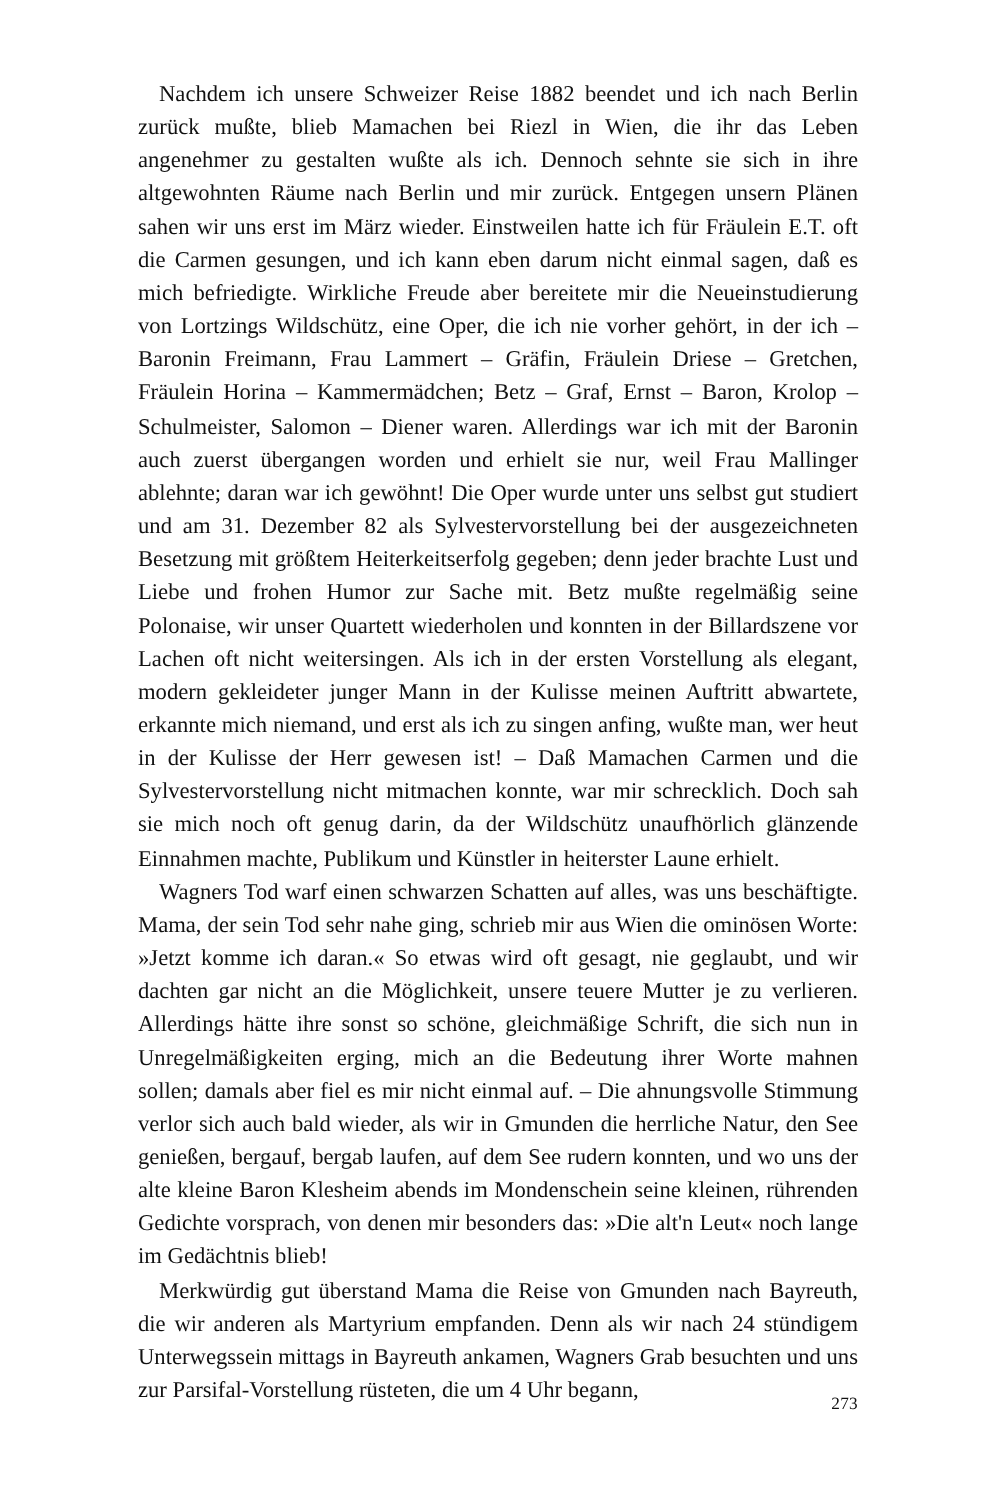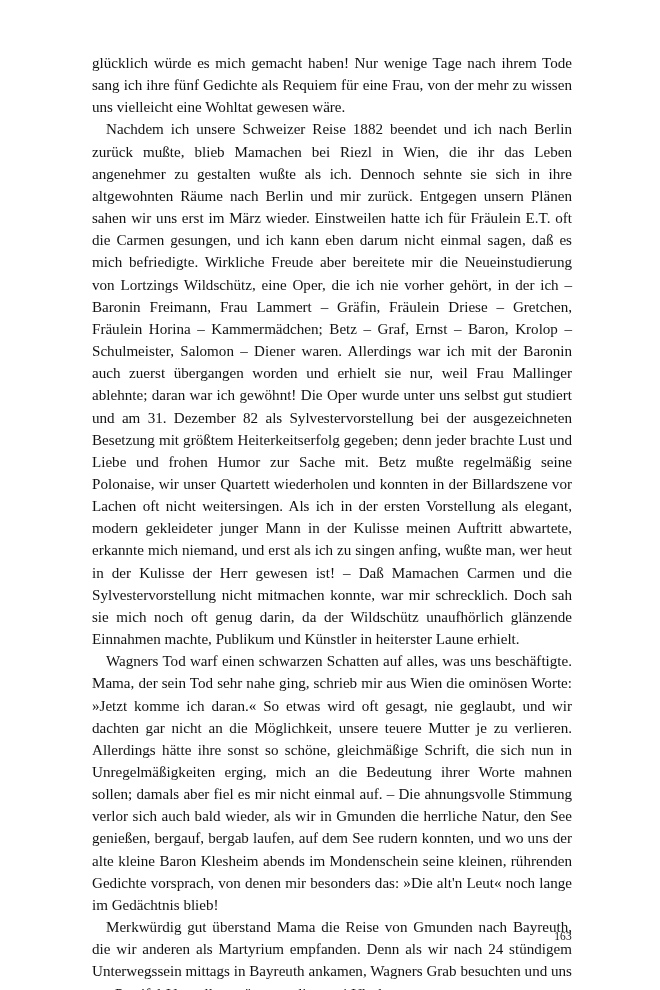--- a/index.html
+++ b/index.html
@@ -42,19 +42,18 @@
     font-size: 11.5px;
     letter-spacing: 0.2px;
     color: #111111;
   }
 </style>
 </head>
 <body>
 
 <div class="page">
   <div class="body-text">
-    <p>glücklich würde es mich gemacht haben! Nur wenige Tage nach ihrem Tode sang ich ihre fünf Gedichte als Requiem für eine Frau, von der mehr zu wissen uns vielleicht eine Wohltat gewesen wäre.</p>
     <p class="indent">Nachdem ich unsere Schweizer Reise 1882 beendet und ich nach Berlin zurück mußte, blieb Mamachen bei Riezl in Wien, die ihr das Leben angenehmer zu gestalten wußte als ich. Dennoch sehnte sie sich in ihre altgewohnten Räume nach Berlin und mir zurück. Entgegen unsern Plänen sahen wir uns erst im März wieder. Einstweilen hatte ich für Fräulein E.T. oft die Carmen gesungen, und ich kann eben darum nicht einmal sagen, daß es mich befriedigte. Wirkliche Freude aber bereitete mir die Neueinstudierung von Lortzings Wildschütz, eine Oper, die ich nie vorher gehört, in der ich – Baronin Freimann, Frau Lammert – Gräfin, Fräulein Driese – Gretchen, Fräulein Horina – Kammermädchen; Betz – Graf, Ernst – Baron, Krolop – Schulmeister, Salomon – Diener waren. Allerdings war ich mit der Baronin auch zuerst übergangen worden und erhielt sie nur, weil Frau Mallinger ablehnte; daran war ich gewöhnt! Die Oper wurde unter uns selbst gut studiert und am 31. Dezember 82 als Sylvestervorstellung bei der ausgezeichneten Besetzung mit größtem Heiterkeitserfolg gegeben; denn jeder brachte Lust und Liebe und frohen Humor zur Sache mit. Betz mußte regelmäßig seine Polonaise, wir unser Quartett wiederholen und konnten in der Billardszene vor Lachen oft nicht weitersingen. Als ich in der ersten Vorstellung als elegant, modern gekleideter junger Mann in der Kulisse meinen Auftritt abwartete, erkannte mich niemand, und erst als ich zu singen anfing, wußte man, wer heut in der Kulisse der Herr gewesen ist! – Daß Mamachen Carmen und die Sylvestervorstellung nicht mitmachen konnte, war mir schrecklich. Doch sah sie mich noch oft genug darin, da der Wildschütz unaufhörlich glänzende Einnahmen machte, Publikum und Künstler in heiterster Laune erhielt.</p>
     <p class="indent">Wagners Tod warf einen schwarzen Schatten auf alles, was uns beschäftigte. Mama, der sein Tod sehr nahe ging, schrieb mir aus Wien die ominösen Worte: »Jetzt komme ich daran.« So etwas wird oft gesagt, nie geglaubt, und wir dachten gar nicht an die Möglichkeit, unsere teuere Mutter je zu verlieren. Allerdings hätte ihre sonst so schöne, gleichmäßige Schrift, die sich nun in Unregelmäßigkeiten erging, mich an die Bedeutung ihrer Worte mahnen sollen; damals aber fiel es mir nicht einmal auf. – Die ahnungsvolle Stimmung verlor sich auch bald wieder, als wir in Gmunden die herrliche Natur, den See genießen, bergauf, bergab laufen, auf dem See rudern konnten, und wo uns der alte kleine Baron Klesheim abends im Mondenschein seine kleinen, rührenden Gedichte vorsprach, von denen mir besonders das: »Die alt'n Leut« noch lange im Gedächtnis blieb!</p>
     <p class="indent">Merkwürdig gut überstand Mama die Reise von Gmunden nach Bayreuth, die wir anderen als Martyrium empfanden. Denn als wir nach 24 stündigem Unterwegssein mittags in Bayreuth ankamen, Wagners Grab besuchten und uns zur Parsifal-Vorstellung rüsteten, die um 4 Uhr begann,</p>
   </div>
-  <div class="page-number">163</div>
+  <div class="page-number">273</div>
 </div>
 
 </body></html>

